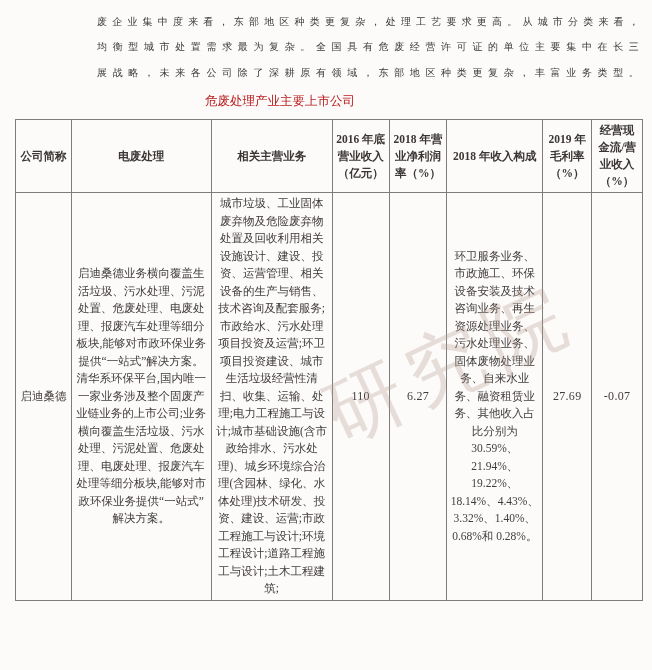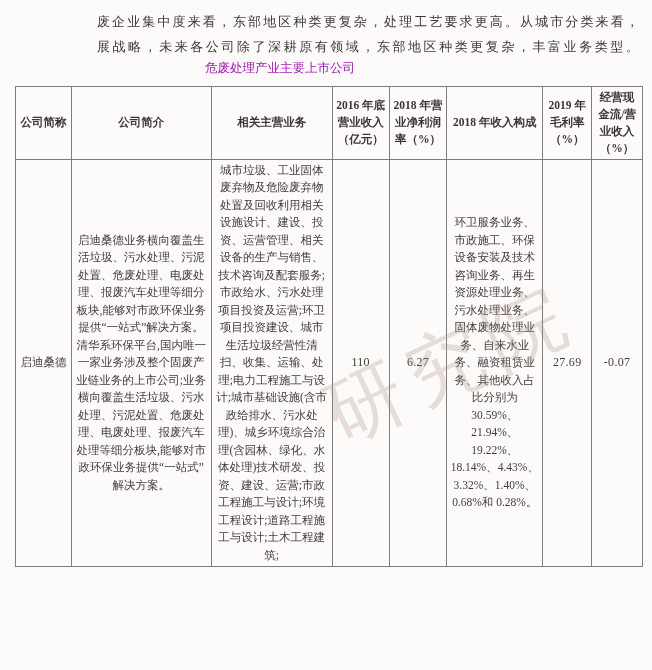--- a/index.html
+++ b/index.html
@@ -11,37 +11,37 @@
     position: relative;
     width: 652px;
     height: 670px;
     overflow: hidden;
     background: #fcfbfa;
     font-family: "Liberation Serif", "DejaVu Serif", serif;
     color: #3c3836;
   }
   
   .paragraph {
-    margin: 9px 13px 0 97px;
+    margin: 9px 13px 8px 97px;
     width: 542px;
-    font-size: 13px;
+    font-size: 10px;
     letter-spacing: 0.2px;
   }
   .paragraph .line {
     line-height: 25.4px;
     text-align: justify;
     text-align-last: justify;
     white-space: nowrap;
   }
   
   .table-title {
     width: 560px;
     text-align: center;
     font-size: 12.5px;
-    color: #a21caf;
+    color: #b91c1c;
   }
   
   table.report-table {
     margin: 9px 0 0 15px;
     width: 628px;
     border-collapse: collapse;
     table-layout: fixed;
   }
   table.report-table th,
   table.report-table td {
@@ -85,40 +85,41 @@
     font-family: "Liberation Serif", "DejaVu Serif", serif;
   }
 </style>
 </head>
 <body>
 
 <div class="page">
 
   <div class="paragraph">
     <div class="line">废企业集中度来看，东部地区种类更复杂，处理工艺要求更高。从城市分类来看，</div>
+    <div class="line">均衡型城市处置需求最为复杂。全国具有危废经营许可证的单位主要集中在长三</div>
     <div class="line">展战略，未来各公司除了深耕原有领域，东部地区种类更复杂，丰富业务类型。</div>
   </div>
 
   <div class="table-title">危废处理产业主要上市公司</div>
 
   <table class="report-table">
     <colgroup>
       <col style="width:8.9%">
       <col style="width:22.3%">
       <col style="width:19.3%">
       <col style="width:9.1%">
       <col style="width:9.2%">
       <col style="width:15.3%">
       <col style="width:7.8%">
       <col style="width:8.1%">
     </colgroup>
     <tbody>
         <tr class="header-row">
       <th class="hcell">公司简称</th>
-      <th class="hcell">公司简介</th>
+      <th class="hcell">电废处理</th>
       <th class="hcell">相关主营业务</th>
       <th class="hcell">2016 年底
 营业收入
 （亿元）</th>
       <th class="hcell">2018 年营
 业净利润
 率（%）</th>
       <th class="hcell">2018 年收入构成</th>
       <th class="hcell">2019 年
 毛利率

